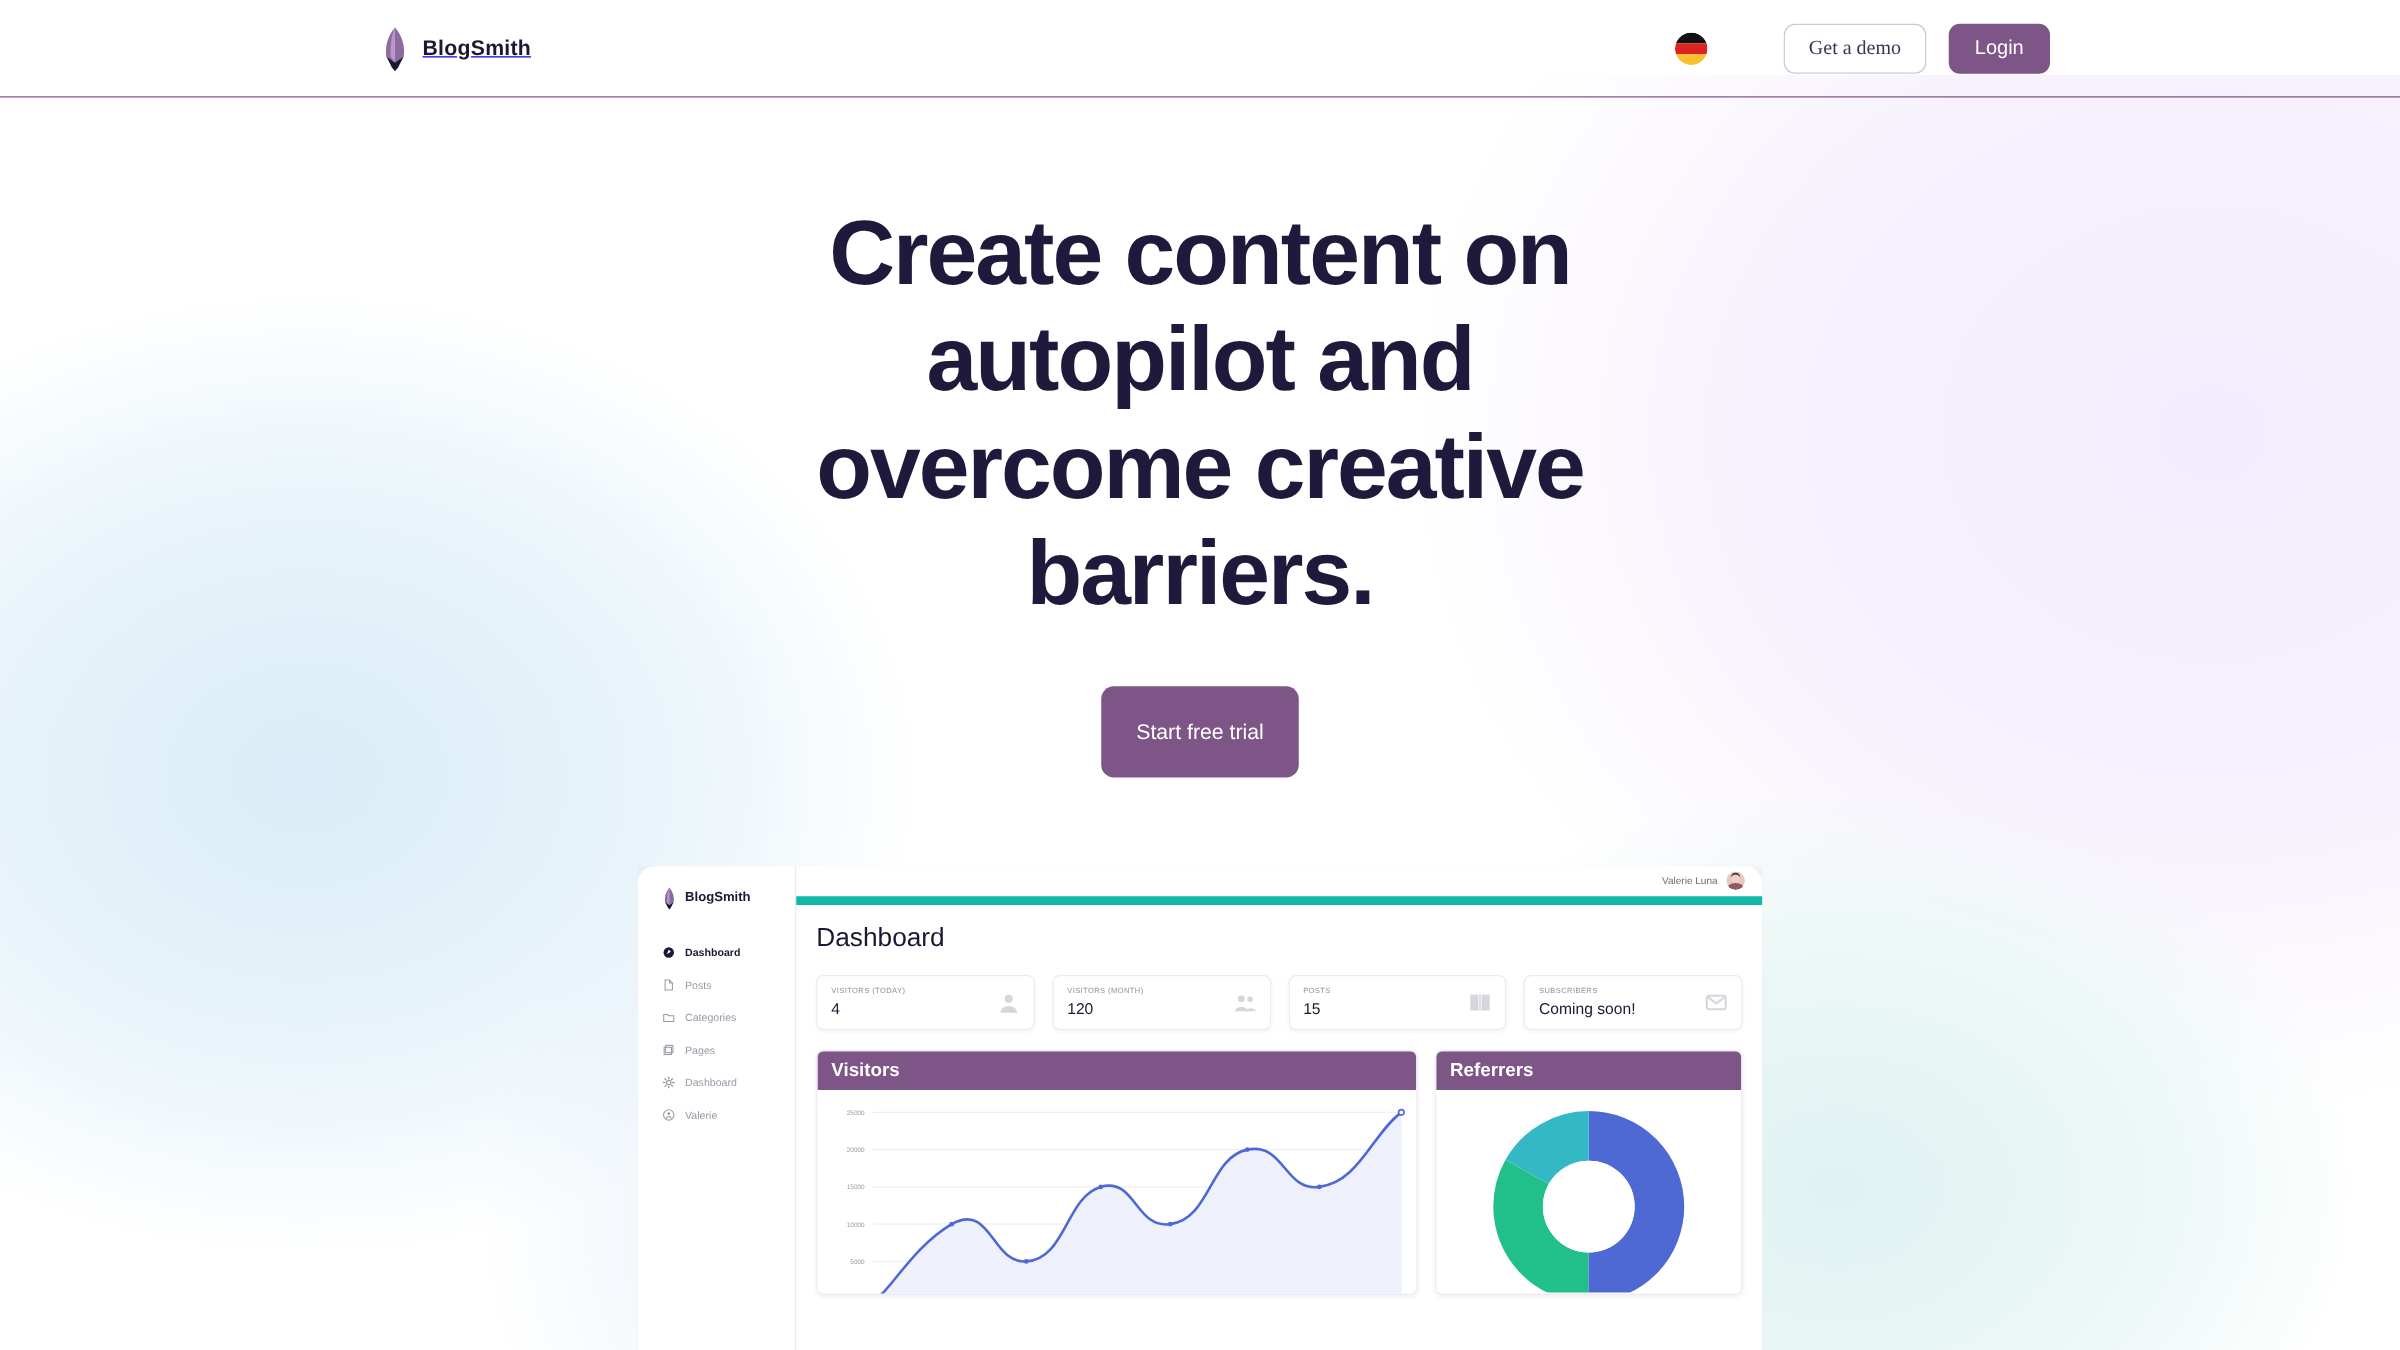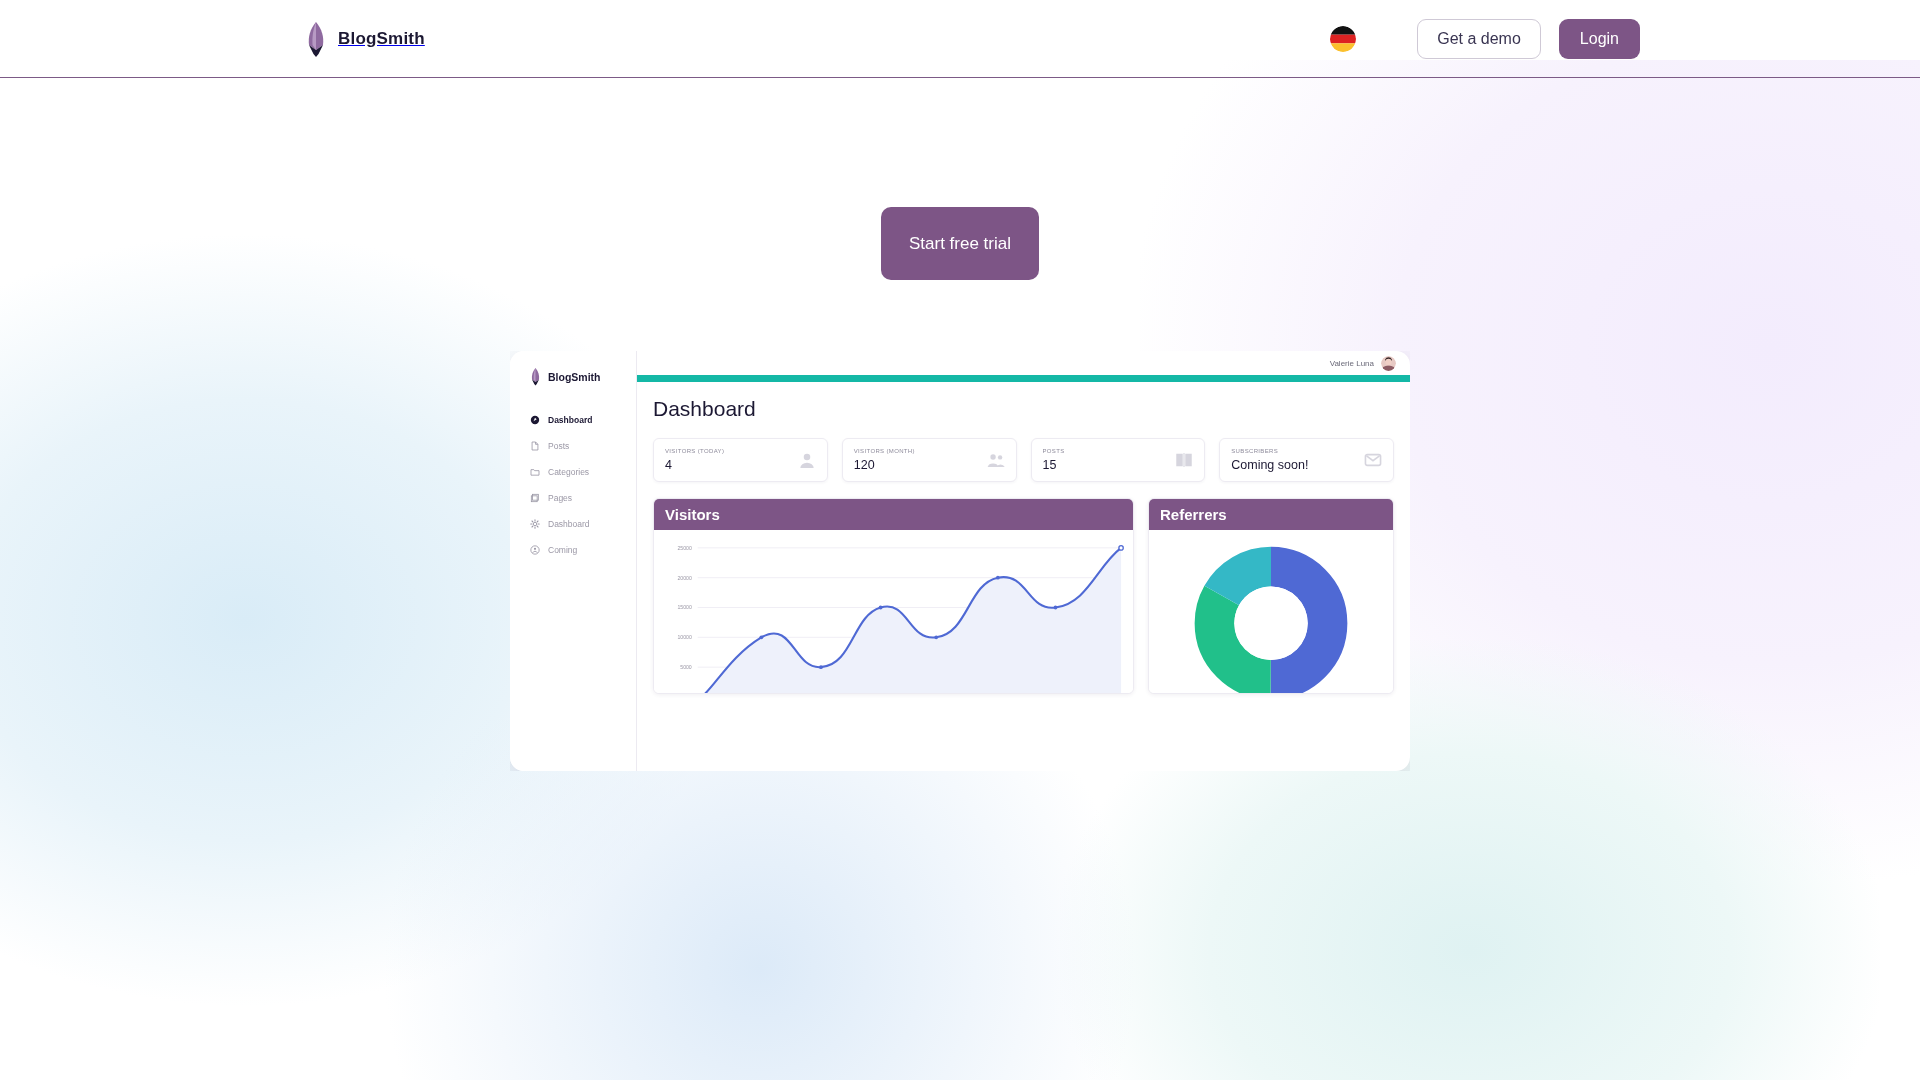--- a/index.html
+++ b/index.html
@@ -89,21 +89,21 @@
     margin-right: 240px;
   }
   .flag-icon {
     width: 26px; height: 26px;
     border-radius: 50%;
     overflow: hidden;
     display: block;
     flex: none;
   }
   .btn-demo {
-    font-family: Liberation Sans, sans-serif;
+    font-family: Liberation Serif, serif;
     font-size: 16px;
     color: #3a3552;
     background: transparent;
     border: 1px solid #cfc9d6;
     border-radius: 9px;
     padding: 11px 19px;
     cursor: pointer;
     line-height: 1;
     margin-left: 43px;
   }
@@ -297,20 +297,21 @@
           <rect x="0" y="17.34" width="26" height="8.66" fill="#fbc02d"></rect>
         </g>
       </svg>
     </span>
     <button class="btn-demo">Get a demo</button>
     <button class="btn-login">Login</button>
   </div>
 </header>
 
 <section class="hero">
+  <h1 class="hero-title">Create content on autopilot and overcome creative barriers.</h1>
   <div class="hero-cta-wrap">
     <button class="btn-trial">Start free trial</button>
   </div>
 </section>
 
 <div class="mockup-wrap">
   <div class="mockup">
 
     <aside class="mk-sidebar">
       <div class="mk-brand">
@@ -383,21 +384,21 @@
       </div>
 
       <div class="mk-nav-item">
         <span>
           <svg class="mk-nav-icon" viewBox="0 0 12 12">
               <circle cx="6" cy="6" r="5" fill="none" stroke="#9b98a6" stroke-width="1"></circle>
               <circle cx="6" cy="4.6" r="1.3" fill="#9b98a6"></circle>
               <path d="M3.4 9.3 a2.8 2.8 0 0 1 5.2 0" fill="none" stroke="#9b98a6" stroke-width="1"></path>
             </svg>
         </span>
-        <span>Coming</span>
+        <span>Valerie</span>
       </div>
     </aside>
 
     <div class="mk-main">
       <div class="mk-topbar">
         <span class="mk-user-name">Valerie Luna</span>
         <span>
           <svg class="mk-avatar" viewBox="0 0 16 16" xmlns="http://www.w3.org/2000/svg">
             <clipPath id="av">
                 <circle cx="8" cy="8" r="8"></circle>

